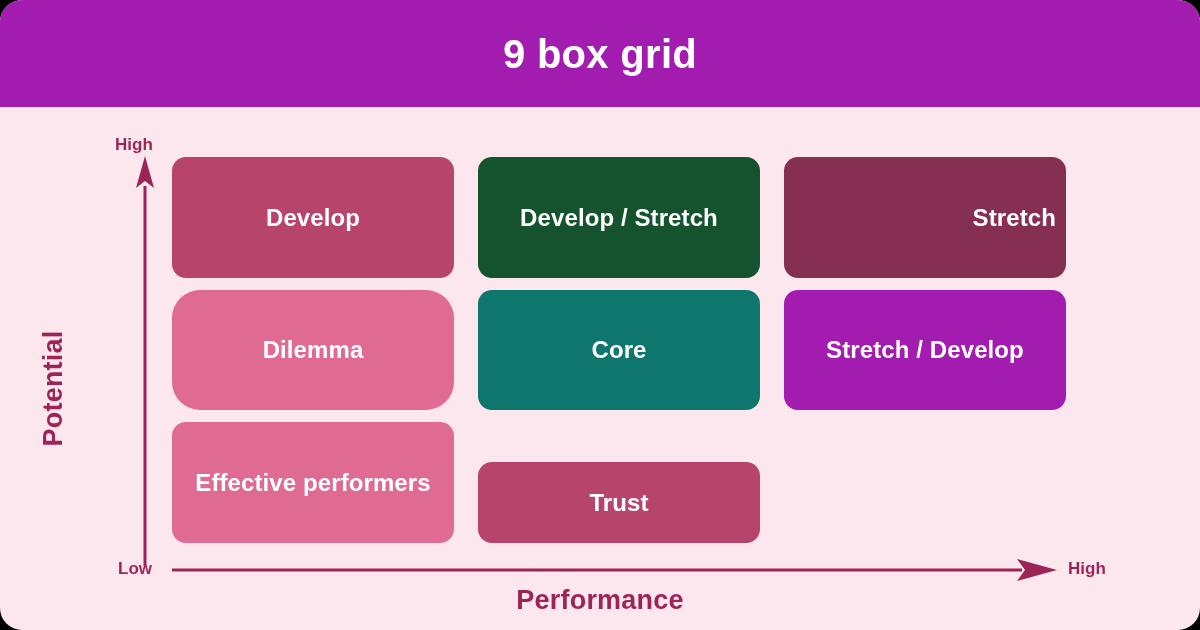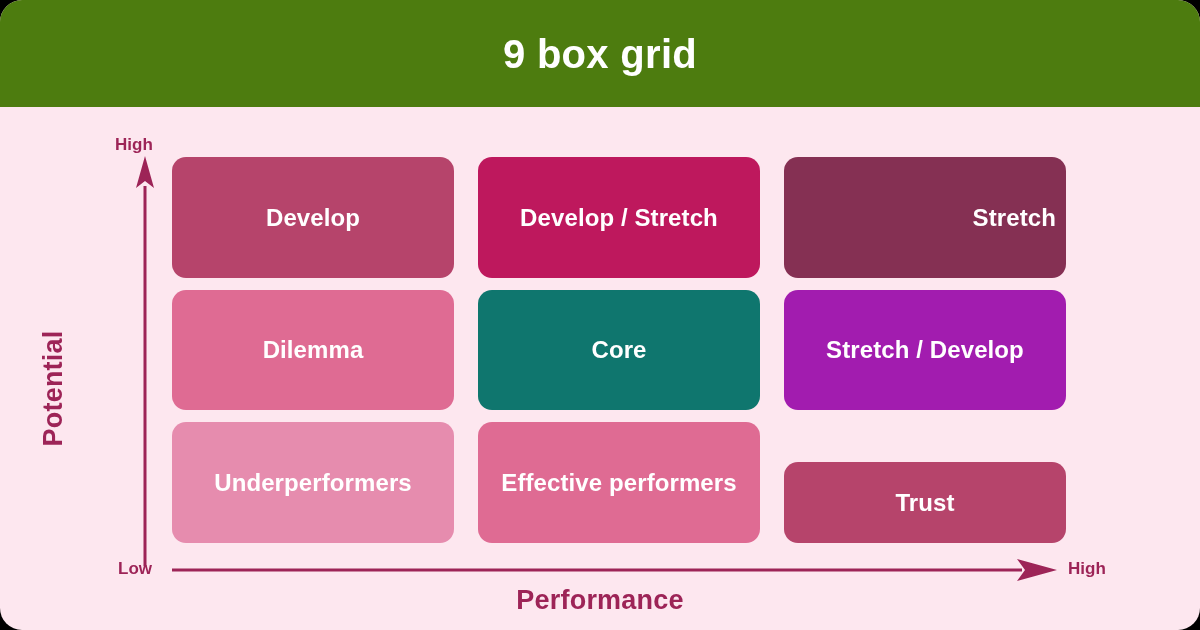--- a/index.html
+++ b/index.html
@@ -148,56 +148,53 @@
     font-weight: bold;
     line-height: 1.15;
     letter-spacing: 0.1px;
   }
 </style>
 </head>
 <body>
 
 <div id="card" style="background: rgb(253, 231, 239);">
 
-  <div id="header" style="background: #4d7c0f;">
+  <div id="header" style="background: #a21caf;">
     <div id="header-title" style="color: rgb(255, 255, 255);">9 box grid</div>
   </div>
 
   <div id="body">
 
     <div id="y-axis-high">High</div>
 
     <svg id="y-axis-arrow" viewBox="0 0 18 410" preserveAspectRatio="none">
       <line x1="9" y1="410" x2="9" y2="30" stroke="#9D2457" stroke-width="3"></line>
       <polygon points="9,0 18,32 9,25 0,32" fill="#9D2457"></polygon>
     </svg>
 
     <div id="y-axis-label">Potential</div>
 
     <div id="grid">
       <div class="cell" style="background: rgb(182, 68, 107);">
         <span class="cell-label">Develop</span>
       </div>
-      <div class="cell" style="background: #be185d;">
+      <div class="cell" style="background: #14532d;">
         <span class="cell-label">Develop / Stretch</span>
       </div>
       <div class="cell" style="background: rgb(133, 48, 83); justify-content: flex-end;">
         <span class="cell-label">Stretch</span>
       </div>
-      <div class="cell" style="background: rgb(223, 107, 147);">
+      <div class="cell" style="background: rgb(223, 107, 147); border-radius: 28px;">
         <span class="cell-label">Dilemma</span>
       </div>
       <div class="cell" style="background: #0f766e;">
         <span class="cell-label">Core</span>
       </div>
       <div class="cell" style="background: #a21caf;">
         <span class="cell-label">Stretch / Develop</span>
-      </div>
-      <div class="cell" style="background: rgb(230, 140, 174);">
-        <span class="cell-label">Underperformers</span>
       </div>
       <div class="cell" style="background: rgb(223, 107, 147);">
         <span class="cell-label">Effective performers</span>
       </div>
       <div class="cell" style="background: rgb(182, 68, 107); margin-top: 40px;">
         <span class="cell-label">Trust</span>
       </div>
     </div>
 
     <div id="x-axis-low">Low</div>

